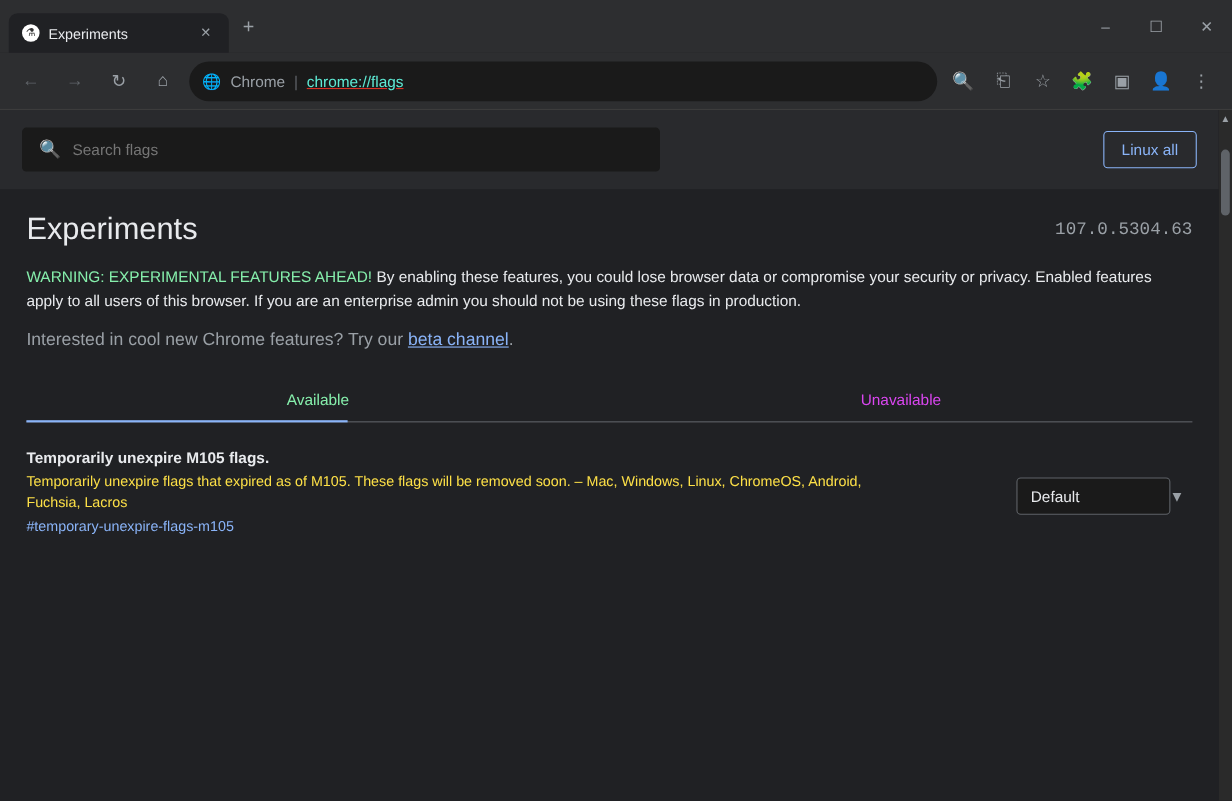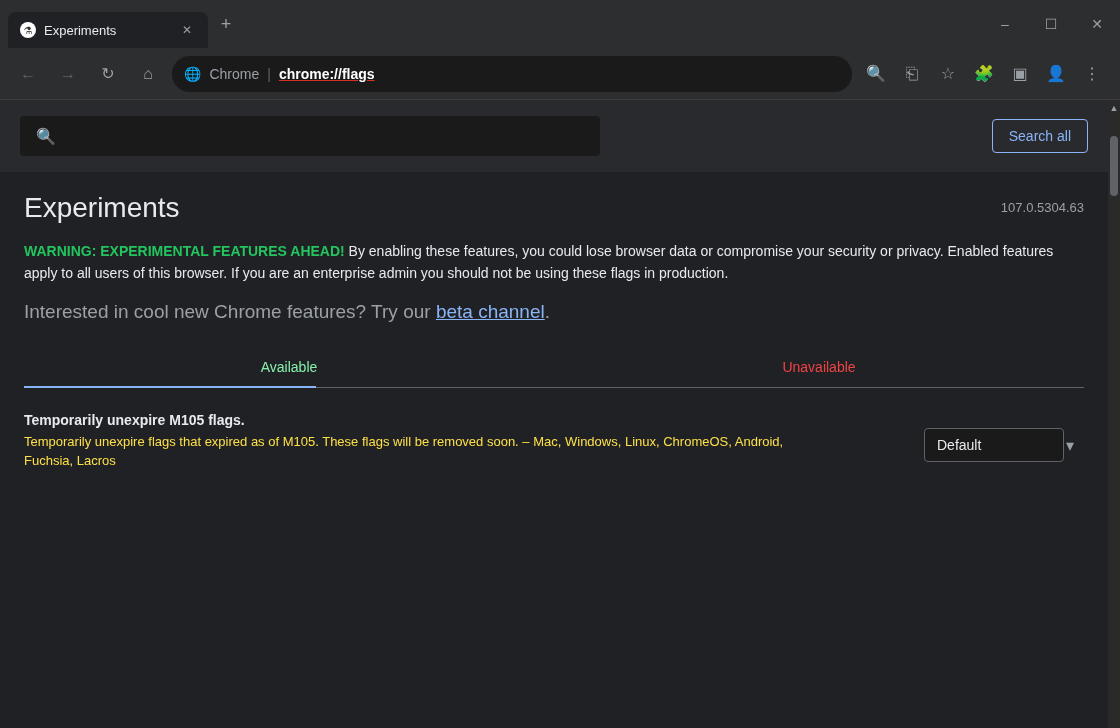--- a/index.html
+++ b/index.html
@@ -112,23 +112,22 @@
     .address-site-text {
       color: #9aa0a6;
       font-size: 14px;
       text-align: center;
     }
     .address-separator {
       color: #5f6368;
       font-size: 14px;
     }
     .address-url {
-      color: #ffffff;
-      font-size: 14px;
-      font-weight: bold;
+      color: #5eead4;
+      font-size: 14px;
     }
     .address-url-underline {
       text-decoration: underline;
       text-decoration-color: #d93025;
     }
     .toolbar-icons {
       display: flex;
       align-items: center;
       gap: 4px;
     }
@@ -222,36 +221,37 @@
       margin-bottom: 16px;
     }
     .page-title {
       font-size: 28px;
       font-weight: 400;
       color: #e8eaed;
     }
     .version-number {
       margin-left: auto;
       color: #9aa0a6;
-      font-size: 13px;
+      font-size: 16px;
       padding-top: 8px;
+      font-family: Liberation Mono, monospace;
     }
     .warning-text {
       font-size: 14px;
       line-height: 1.6;
       color: #e8eaed;
       margin-bottom: 16px;
     }
     .warning-red {
-      color: #22c55e;
-      font-weight: 700;
+      color: #86efac;
+      font-weight: 400;
       text-align: center;
     }
     .beta-link-text {
-      font-size: 19px;
+      font-size: 16px;
       color: #9aa0a6;
       margin-bottom: 24px;
     }
     .beta-link {
       color: #8ab4f8;
       text-decoration: underline;
       cursor: pointer;
     }
 
     
@@ -260,21 +260,21 @@
       border-bottom: 1px solid #5f6368;
       margin-bottom: 24px;
     }
     .tab-item {
       flex: 1;
       text-align: center;
       padding: 12px 0;
       font-size: 14px;
       cursor: pointer;
       position: relative;
-      color: #ef4444;
+      color: #d946ef;
     }
     .tab-item.active {
       color: #86efac;
     }
     .tab-item.active::after {
       content: '';
       position: absolute;
       bottom: -1px;
       left: 0;
       right: 45%;
@@ -396,22 +396,23 @@
   </div>
 </div>
 
 <div class="content-area">
   <div class="main-content">
 
     <div class="search-bar-container">
       <div style="display:flex;align-items:center;">
         <div class="search-bar">
           <span class="search-icon-wrap">🔍</span>
+          <input class="search-input" type="text" placeholder="Search flags" style="">
         </div>
-        <button class="reset-all-btn">Search all</button>
+        <button class="reset-all-btn">Linux all</button>
       </div>
     </div>
 
     <div class="experiments-page">
 
       <div class="page-header">
         <h1 class="page-title">Experiments</h1>
         <span class="version-number">107.0.5304.63</span>
       </div>
 
@@ -426,20 +427,21 @@
       <div class="tabs-container">
         <div class="tab-item active">Available</div>
         <div class="tab-item">Unavailable</div>
       </div>
 
       <div class="flag-item">
         <div class="flag-row">
           <div class="flag-info">
             <div class="flag-title">Temporarily unexpire M105 flags.</div>
             <div class="flag-desc">Temporarily unexpire flags that expired as of M105. These flags will be removed soon. – Mac, Windows, Linux, ChromeOS, Android, Fuchsia, Lacros</div>
+            <a class="flag-link">#temporary-unexpire-flags-m105</a>
           </div>
           <div class="flag-select-wrap">
             <select class="flag-dropdown">
               <option>Default</option>
               <option>Enabled</option>
               <option>Disabled</option>
             </select>
           </div>
         </div>
       </div>

